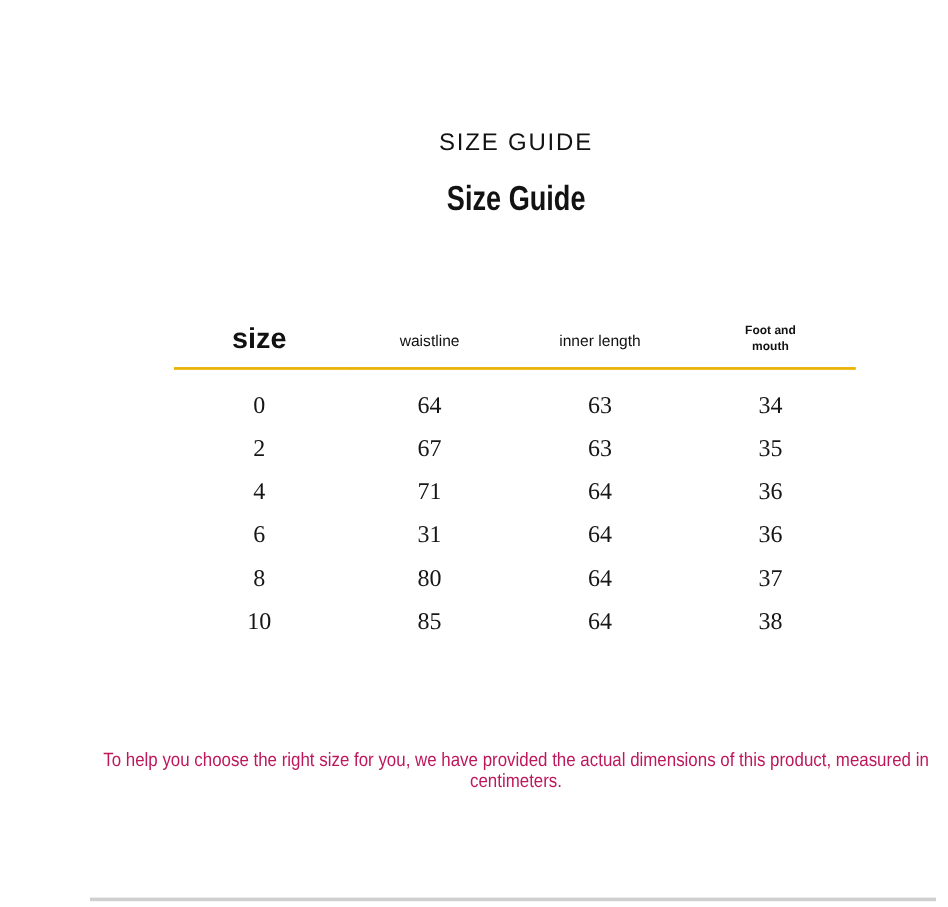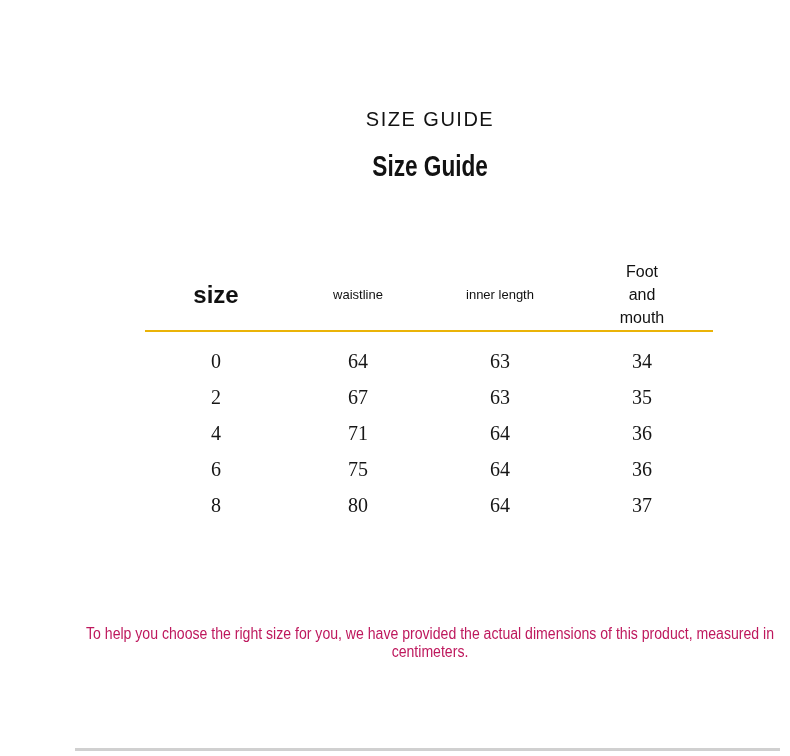--- a/index.html
+++ b/index.html
@@ -65,21 +65,22 @@
     padding: 0;
   }
   .size-table th.col-size {
     font-size: 24px;
     font-weight: 600;
   }
   .size-table th.col-mid {
     font-size: 13px;
   }
   .size-table th.col-foot {
-    font-size: 16px;
+    font-size: 10px;
+    font-weight: bold;
   }
   .size-table th.col-foot .wrap {
     display: inline-block;
     max-width: 58px;
     line-height: 1.45;
   }
   .size-table td {
     height: 36px;
     text-align: center;
     vertical-align: middle;
@@ -146,29 +147,35 @@
           <td>35</td>
         </tr>
         <tr>
           <td>4</td>
           <td>71</td>
           <td>64</td>
           <td>36</td>
         </tr>
         <tr>
           <td>6</td>
-          <td>75</td>
+          <td>31</td>
           <td>64</td>
           <td>36</td>
         </tr>
         <tr>
           <td>8</td>
           <td>80</td>
           <td>64</td>
           <td>37</td>
+        </tr>
+        <tr>
+          <td>10</td>
+          <td>85</td>
+          <td>64</td>
+          <td>38</td>
         </tr>
       </tbody>
   </table>
 
   <div class="note-line-1">
     <span class="condensed-sm">To help you choose the right size for you, we have provided the actual dimensions of this product, measured in centimeters.</span>
   </div>
 
 
   <div class="bottom-rule"></div>

